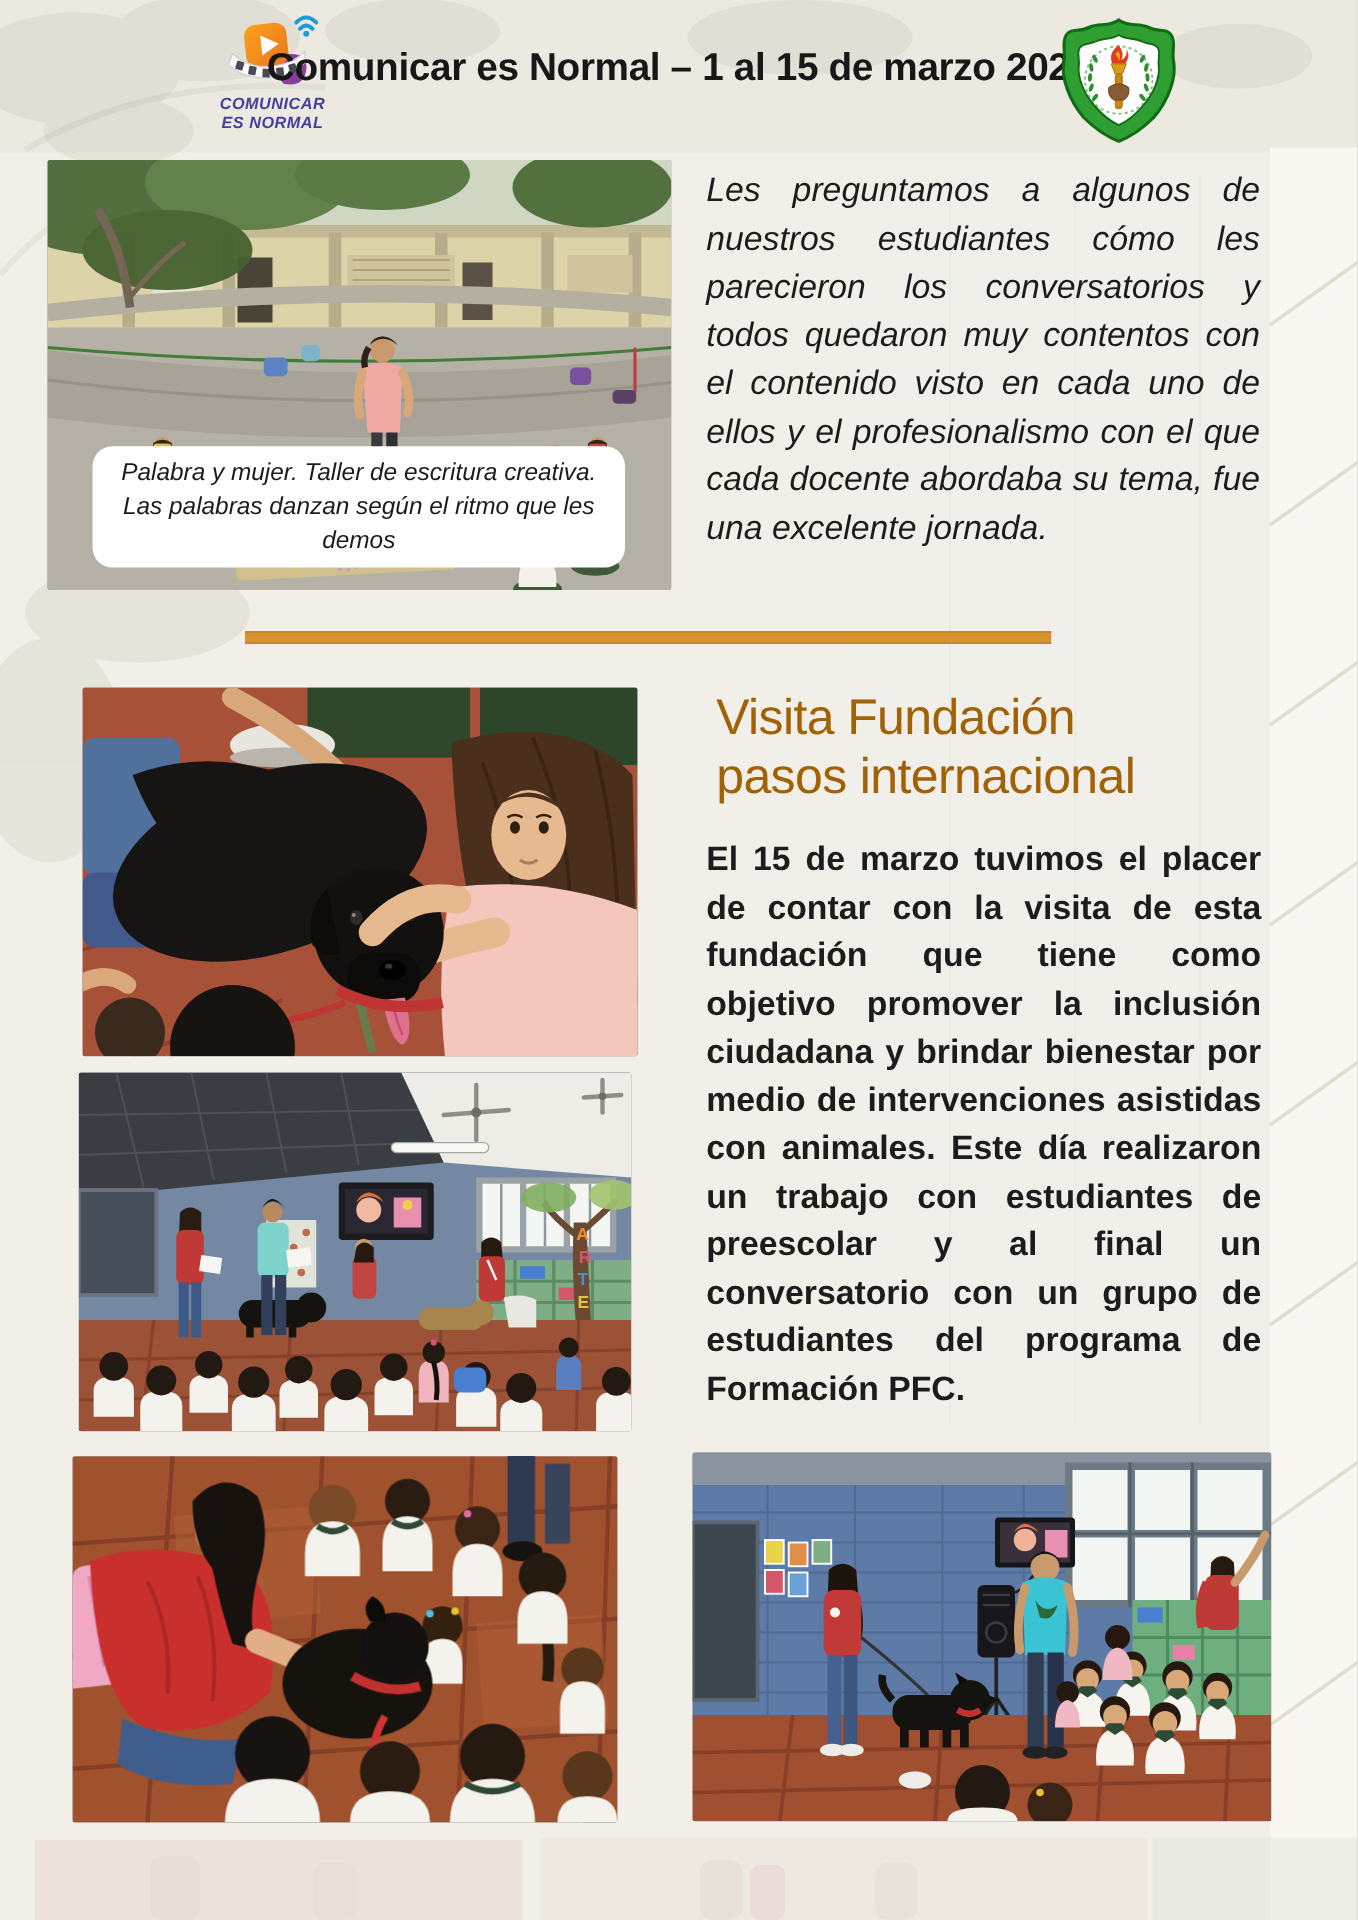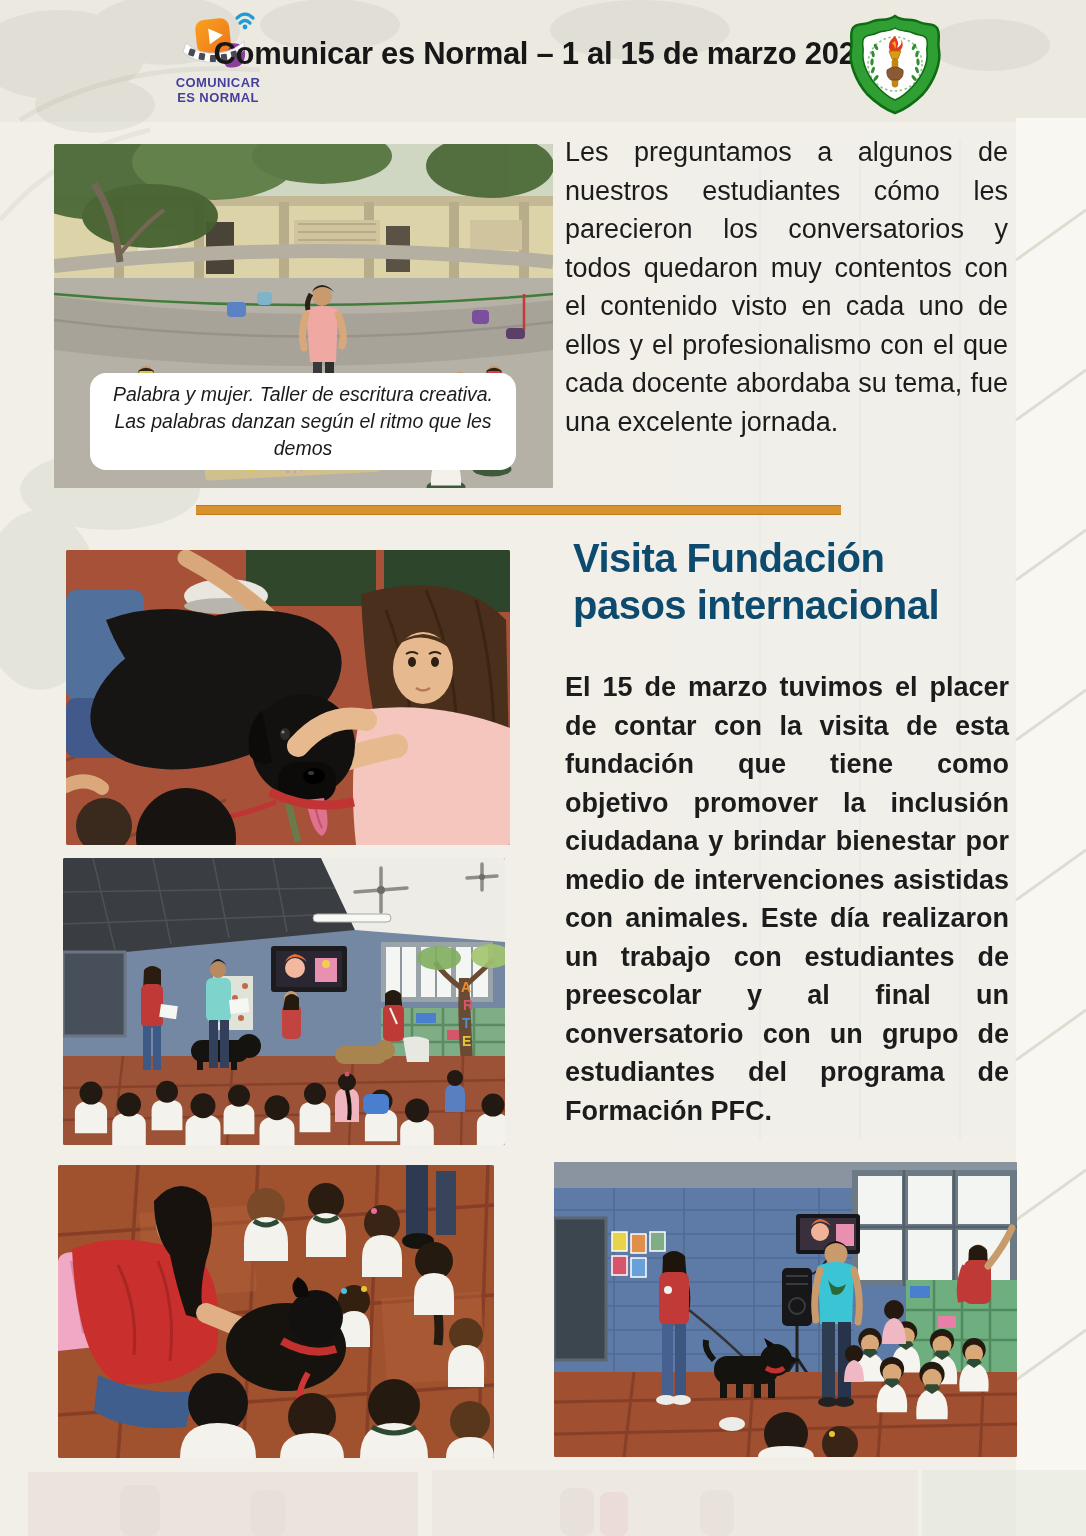--- a/index.html
+++ b/index.html
@@ -1,41 +1,41 @@
 <!DOCTYPE html>
 <html><head>
 <meta charset="utf-8">
 <style>
   html,body{margin:0;padding:0;background:#cfccc4;}
   .page{position:relative;width:1086px;height:1536px;margin:0 auto;background:#f2efe8;overflow:hidden;
         font-family:"Liberation Sans",sans-serif;color:#1d1d1d;}
   .wm{position:absolute;left:0;top:0;width:1086px;height:1536px;pointer-events:none;}
   
-  .logo{position:absolute;left:156px;top:10px;width:124px;text-align:center;}
+  .logo{position:absolute;left:156px;top:10px;width:124px;text-align:center;font-style:italic;}
   .logo svg{display:block;margin:0 auto;}
   .logo-text{margin-top:2px;font-size:13px;font-weight:bold;color:#453f9d;line-height:1.12;letter-spacing:.4px;}
   .title{position:absolute;left:0;right:0;top:36px;margin:0;text-align:center;
          font-size:31px;font-weight:bold;color:#171717;letter-spacing:-.3px;}
   .crest{position:absolute;left:845px;top:12px;width:100px;height:104px;}
   
   .photo{position:absolute;overflow:hidden;border-radius:2px;background:#888;}
   .photo svg{display:block;}
   #photo1{left:38px;top:128px;width:499px;height:344px;}
   #photo2{left:66px;top:550px;width:444px;height:295px;}
   #photo3{left:63px;top:858px;width:442px;height:287px;}
   #photo4{left:58px;top:1165px;width:436px;height:293px;}
   #photo5{left:554px;top:1162px;width:463px;height:295px;}
   .caption{position:absolute;left:36px;bottom:18px;width:402px;background:#fff;border-radius:16px;
            padding:8px 12px;font-style:italic;font-size:19.5px;line-height:1.38;text-align:center;color:#1b1b1b;}
   
   .bodytext{position:absolute;margin:0;text-align:justify;font-size:27px;line-height:38.5px;color:#1c1c1c;}
-  #text1{left:565px;top:133px;width:443px;}
+  #text1{left:565px;top:133px;width:443px;font-style:italic;}
   #text2{left:565px;top:668px;width:444px;font-weight:bold;}
-  .h2{position:absolute;left:573px;top:535px;width:392px;margin:0;font-size:40px;line-height:1.17;
-      font-weight:bold;color:#0c4a6e;letter-spacing:-.5px;}
+  .h2{position:absolute;left:573px;top:551px;width:392px;margin:0;font-size:40px;line-height:1.17;
+      font-weight:normal;color:#a16207;letter-spacing:-.5px;}
   .divider{position:absolute;left:196px;top:505px;width:645px;height:10px;background:#d7922e;
            border-top:1px solid #c07c1c;border-bottom:1px solid #c07c1c;box-sizing:border-box;}
 </style>
 </head>
 <body>
 
 <svg width="0" height="0" style="position:absolute" aria-hidden="true">
   <defs>
     <g id="kb">
       <path d="M-14,4 Q-14,-6 0,-6 Q14,-6 14,4 L14,22 L-14,22 Z" fill="#f4f2ec"></path>
@@ -156,21 +156,21 @@
         <ellipse cx="69" cy="35" rx="3.4" ry="1.6" transform="rotate(118 69 35)"></ellipse>
       </g>
       <path d="M50,24 Q55,31 52,36 Q58,33 56,27 Q60,33 55,39 L45,39 Q41,31 50,24 Z" fill="#e23c1e"></path>
       <path d="M47,31 Q50,34 50,37 Q52,33 50,29 Z" fill="#f6a61b"></path>
       <path d="M44,39 L56,39 L53,47 L47,47 Z" fill="#d99c12" stroke="#a8730a" stroke-width=".8"></path>
       <rect x="47.2" y="47" width="5.6" height="28" rx="2.4" fill="#c8860f" stroke="#a8730a" stroke-width=".8"></rect>
       <path d="M42,58 Q50,52 58,58 Q59,65 54,68 L46,68 Q41,65 42,58 Z" fill="#8a5a33" stroke="#6b431f" stroke-width=".8"></path>
     </svg>
   </header>
 
-  <figure class="photo" id="photo1" style="margin:16px">
+  <figure class="photo" id="photo1" style="margin:0">
     <svg width="499" height="344" viewBox="0 0 499 344">
       <rect width="499" height="344" fill="#b6b1a7"></rect>
       <rect x="0" y="0" width="499" height="128" fill="#cfd6c2"></rect>
       <rect x="0" y="52" width="499" height="82" fill="#ddd3a8"></rect>
       <rect x="0" y="52" width="499" height="10" fill="#c4b995"></rect>
       <g fill="#b8ad8a">
           <rect x="60" y="58" width="10" height="76"></rect>
           <rect x="140" y="58" width="10" height="76"></rect>
           <rect x="225" y="58" width="10" height="76"></rect>
           <rect x="310" y="58" width="10" height="76"></rect>

